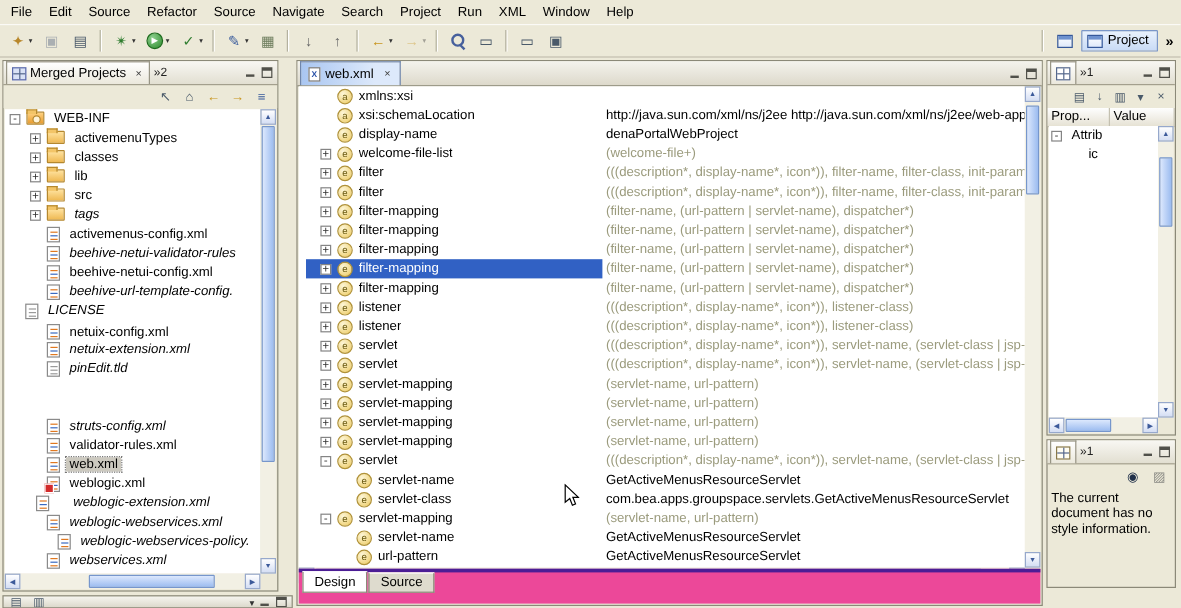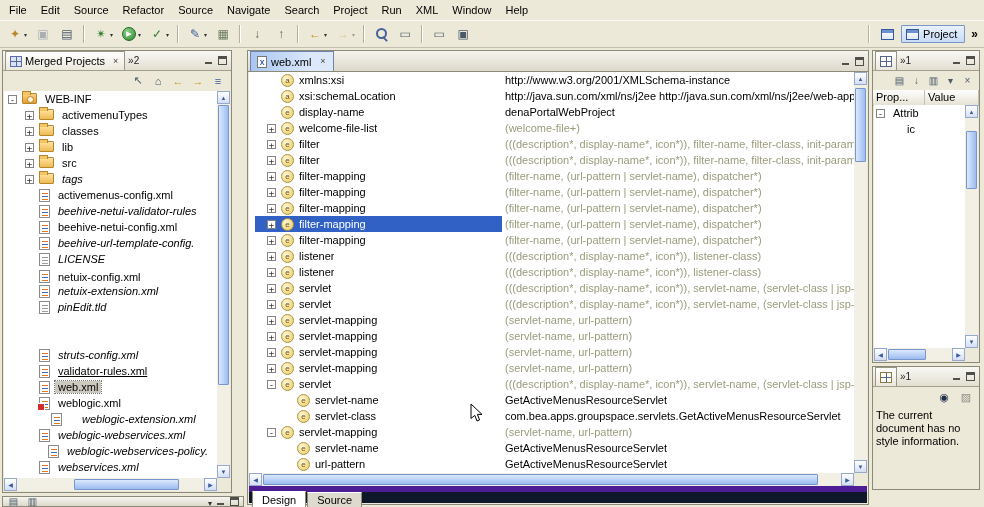--- a/index.html
+++ b/index.html
@@ -80,21 +80,21 @@
 .i-xmldoc{display:inline-block;width:10px;height:12px;background:#fff;border:1px solid #777;font:bold 7px/11px "Liberation Sans",sans-serif;color:#2a52a8;text-align:center}
 .i-xmldoc::before{content:"X"}
 .edcontent{position:absolute;top:21px;left:1px;right:14px;bottom:31px;background:#fff;overflow:hidden}
 .erow{height:16px;display:flex;padding-left:6px;background:#fff}
 .ename{flex:0 0 247px;width:247px;display:flex;align-items:center;overflow:hidden;white-space:nowrap}
 .ename.rsel{background:#3161c4;color:#fff}
 .nicon{flex:0 0 13px;width:13px;height:13px;border-radius:50%;background:radial-gradient(circle at 35% 30%,#fdf6d8,#ecc95e);border:1px solid #b0923a;color:#6a5a10;font-size:8px;line-height:11px;text-align:center;margin-right:5px}
 .nlabel{overflow:hidden}
 .evalue{flex:1;line-height:16px;overflow:hidden;white-space:nowrap;padding-left:3px;color:#000}
 .evalue.model{color:#9b9b7d}
-.btabs{position:absolute;left:1px;right:1px;bottom:1px;height:17px;background:#0f172a;border-top:6px solid #4c1d95;display:flex;align-items:flex-start;padding-left:3px}
+.btabs{position:absolute;left:1px;right:1px;bottom:1px;height:29px;background:#ec4899;border-top:3px solid #4c1d95;display:flex;align-items:flex-start;padding-left:3px}
 .btab{padding:1px 9px 2px;border:1px solid #8b8978;border-top:1px solid #fff;background:#dedbce;margin-right:1px;font-size:11px}
 .btab.act{background:#fff;border-top-color:#fff;position:relative;top:-1px;padding-top:2px}
 
 
 .pheads{height:16px;display:flex;border-bottom:1px solid #b8b4a4;background:linear-gradient(#fefefe,#e6e2d4)}
 .phcell{padding:1px 3px;border-right:1px solid #c4c0b0;overflow:hidden;white-space:nowrap}
 .phcell:first-child{flex:0 0 52px}
 .phcell:last-child{flex:1}
 .propwrap{position:absolute;top:54px;left:1px;right:14px;bottom:14px;background:#fff;overflow:hidden}
 .prow{height:16px;display:flex;align-items:center;white-space:nowrap}
@@ -286,21 +286,21 @@
           <div class="trow" style="padding-left: 21px;">
             <span class="exp noexp"></span>
             <span class="ficon i-xml"></span>
             <span class="tlabel">beehive-netui-config.xml</span>
           </div>
           <div class="trow" style="padding-left: 21px;">
             <span class="exp noexp"></span>
             <span class="ficon i-xml"></span>
             <span class="tlabel it">beehive-url-template-config.</span>
           </div>
-          <div class="trow" style="padding-left: 21px;">
+          <div class="trow" style="padding-left: 3px;">
             <span class="exp noexp"></span>
             <span class="ficon i-file"></span>
             <span class="tlabel it">LICENSE</span>
           </div>
           <div class="trow" style="padding-left: 21px; align-items: flex-end;">
             <span class="exp noexp"></span>
             <span class="ficon i-xml"></span>
             <span class="tlabel">netuix-config.xml</span>
           </div>
           <div class="trow" style="padding-left: 21px;">
@@ -311,36 +311,36 @@
           <div class="trow" style="padding-left: 21px;">
             <span class="exp noexp"></span>
             <span class="ficon i-file"></span>
             <span class="tlabel it">pinEdit.tld</span>
           </div>
           <div class="trow" style="padding-left: 21px; margin-top: 32px;">
             <span class="exp noexp"></span>
             <span class="ficon i-xml"></span>
             <span class="tlabel it">struts-config.xml</span>
           </div>
-          <div class="trow" style="padding-left: 21px; text-decoration: underline;">
+          <div class="trow" style="padding-left: 21px;">
             <span class="exp noexp"></span>
             <span class="ficon i-xml"></span>
             <span class="tlabel">validator-rules.xml</span>
           </div>
           <div class="trow" style="padding-left: 21px;">
             <span class="exp noexp"></span>
             <span class="ficon i-xml"></span>
             <span class="tlabel tsel">web.xml</span>
           </div>
           <div class="trow" style="padding-left: 21px;">
             <span class="exp noexp"></span>
             <span class="ficon i-xml err"></span>
             <span class="tlabel">weblogic.xml</span>
           </div>
-          <div class="trow" style="padding-left: 21px; gap: 12px;">
+          <div class="trow" style=" gap: 12px;">
             <span class="exp noexp"></span>
             <span class="ficon i-xml"></span>
             <span class="tlabel it">weblogic-extension.xml</span>
           </div>
           <div class="trow" style="padding-left: 21px;">
             <span class="exp noexp"></span>
             <span class="ficon i-xml"></span>
             <span class="tlabel it">weblogic-webservices.xml</span>
           </div>
           <div class="trow" style="padding-left: 30px;">
@@ -378,21 +378,20 @@
           <span class="ctl max"></span>
         </span>
       </div>
       <div class="edcontent">
           <div class="erow">
             <div class="ename" style="padding-left: 12px;">
               <span class="exp noexp"></span>
               <span class="nicon">a</span>
               <span class="nlabel">xmlns:xsi</span>
             </div>
-            <div class="evalue">http://www.w3.org/2001/XMLSchema-instance</div>
           </div>
           <div class="erow">
             <div class="ename" style="padding-left: 12px;">
               <span class="exp noexp"></span>
               <span class="nicon">a</span>
               <span class="nlabel">xsi:schemaLocation</span>
             </div>
             <div class="evalue">http://java.sun.com/xml/ns/j2ee http://java.sun.com/xml/ns/j2ee/web-app_2_4.xsd</div>
           </div>
           <div class="erow">

